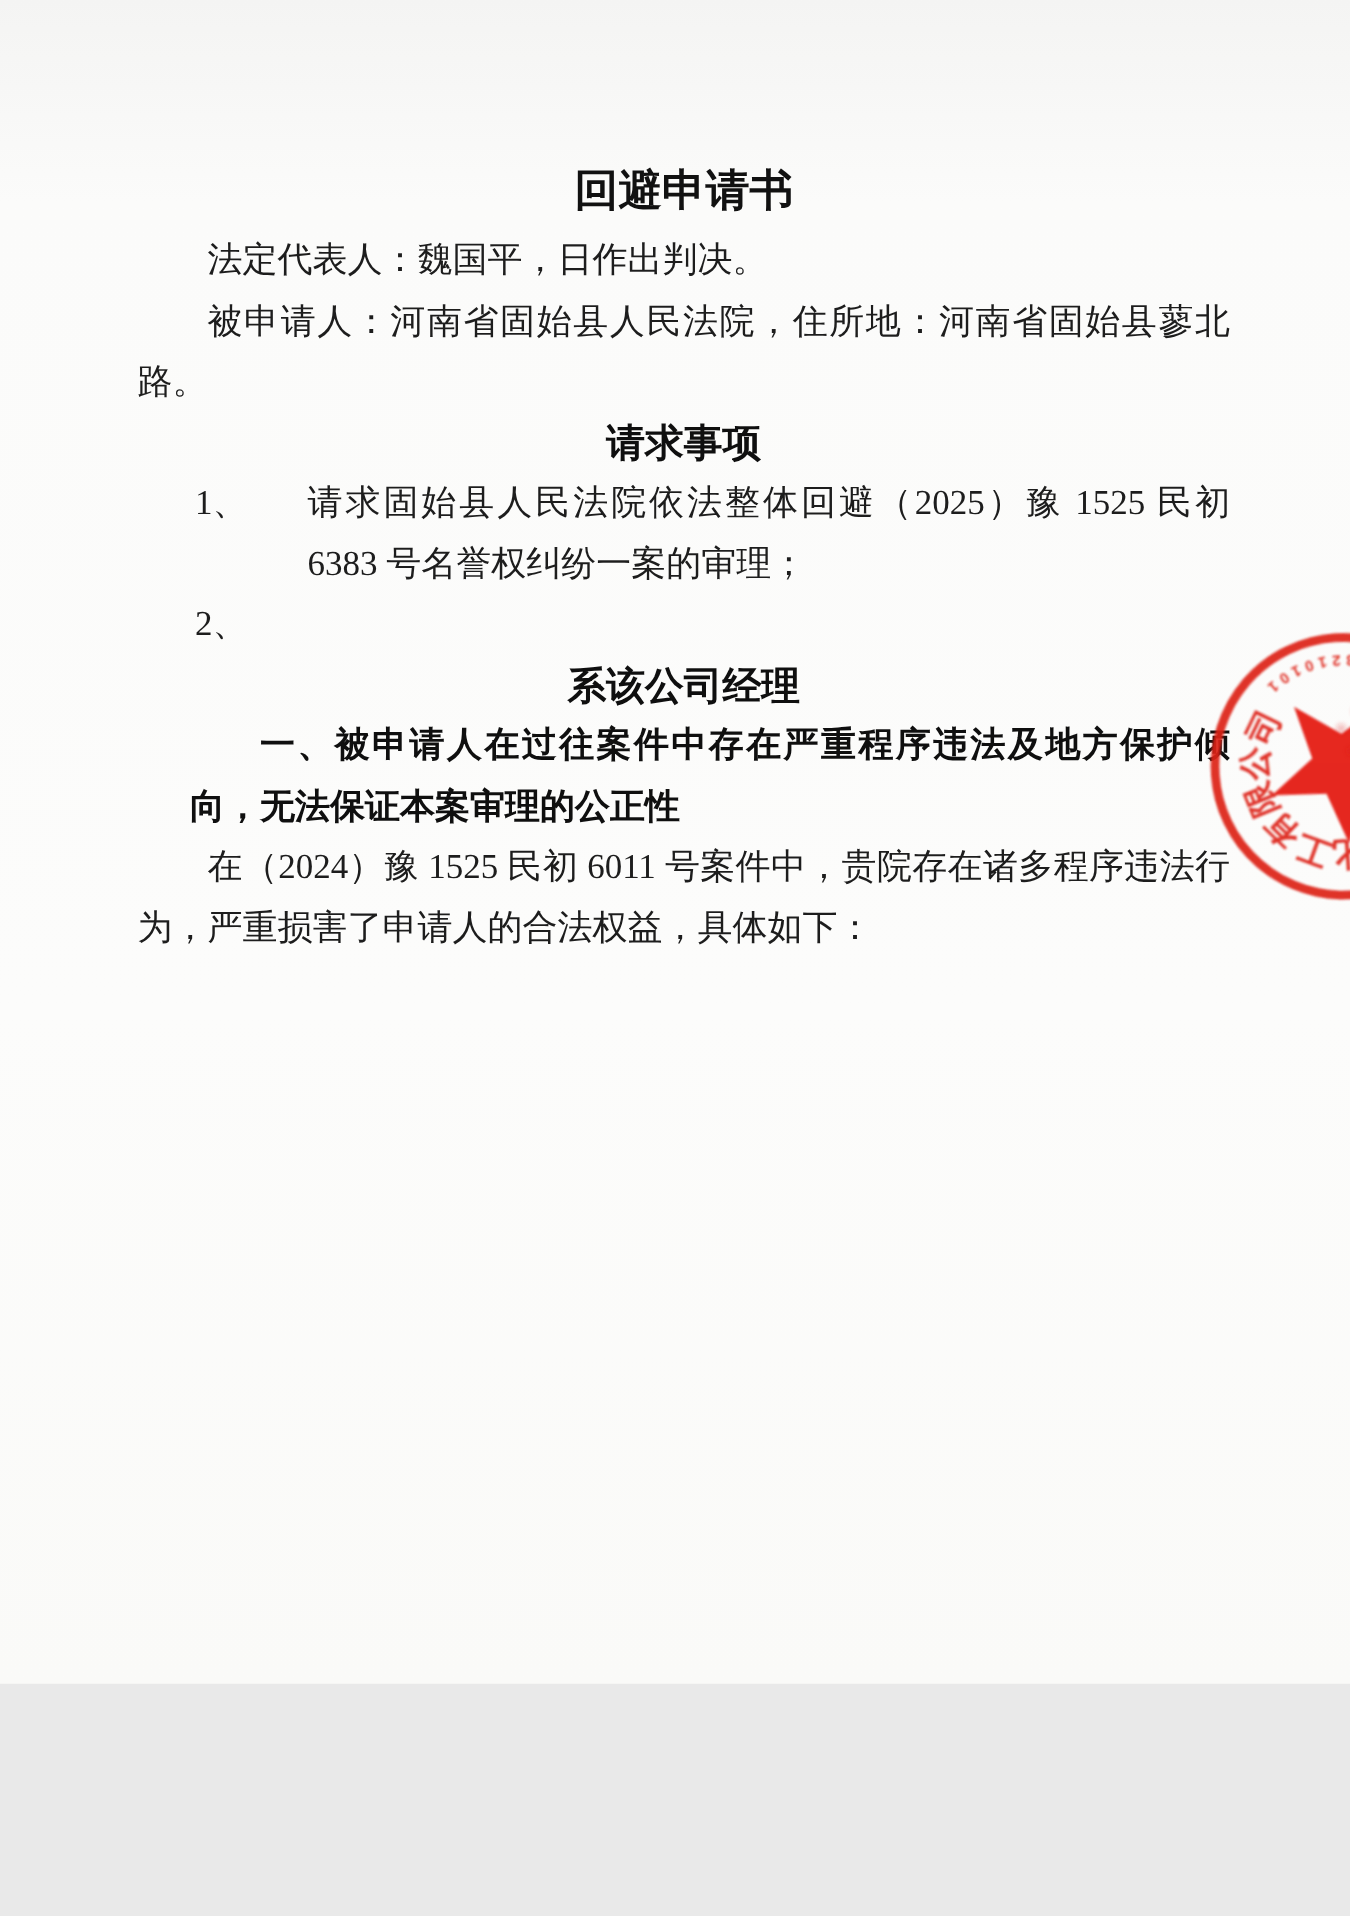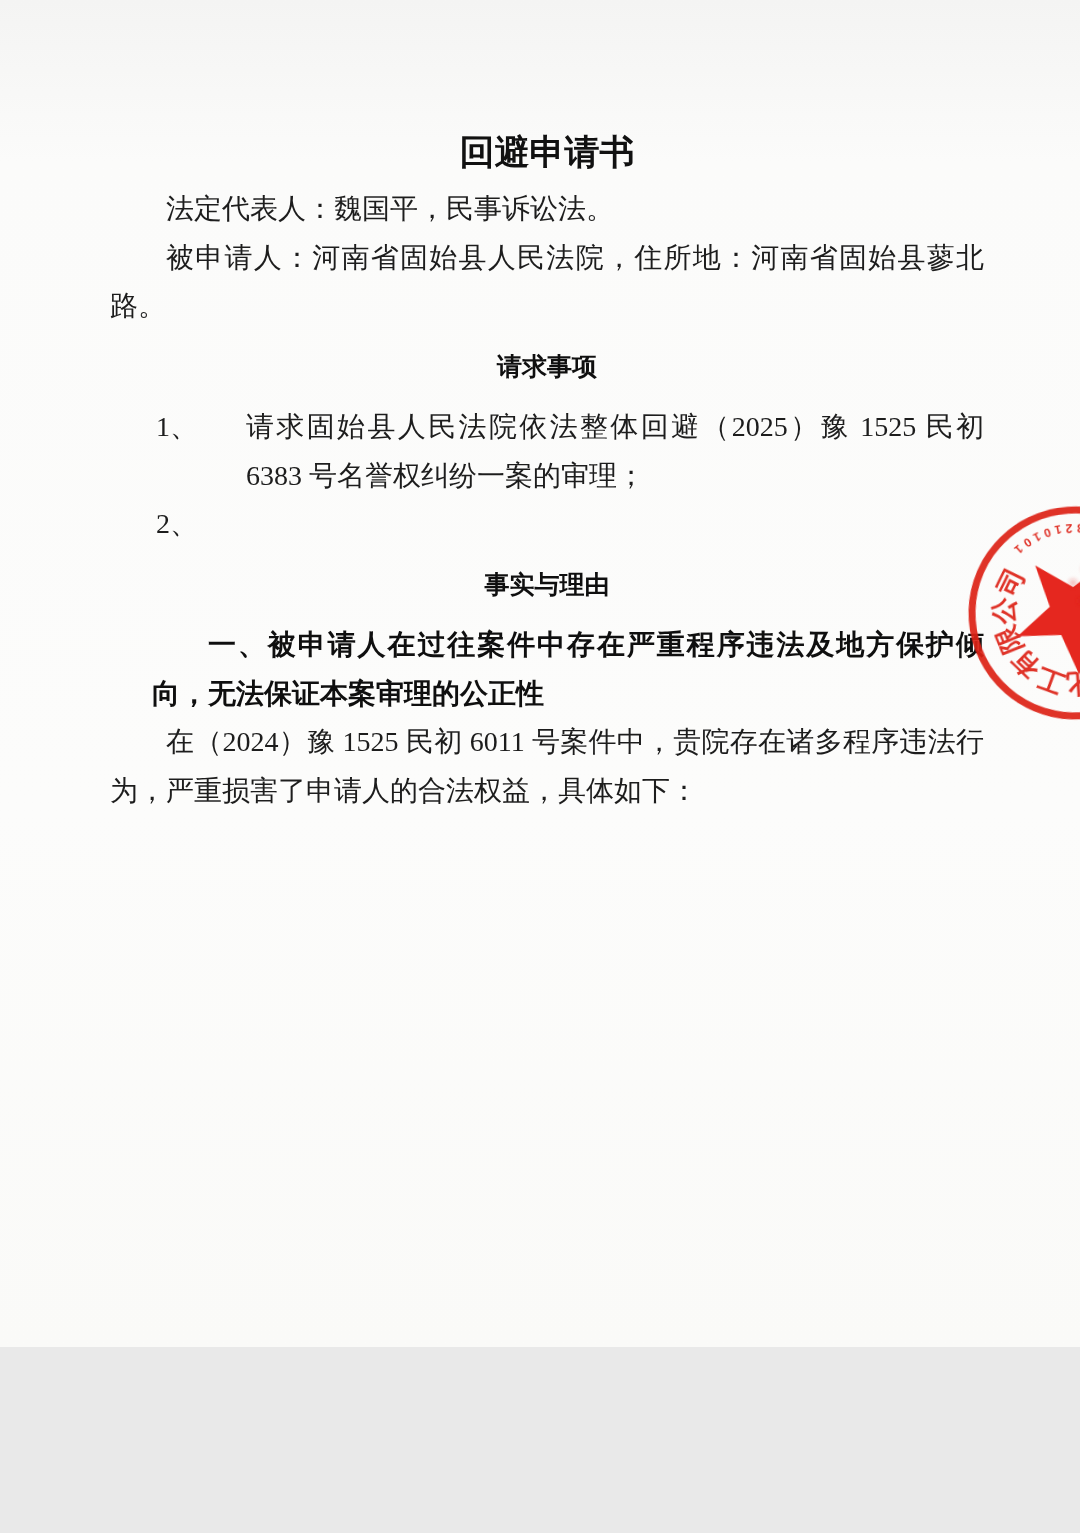--- a/index.html
+++ b/index.html
@@ -27,25 +27,25 @@
     font-size:35px;
     font-weight:bold;
     text-align:center;
     color:#111;
     margin:131px 0 10px 0;
     line-height:44px;
   }
   .para{margin:0;text-indent:2em;}
   .para.bold{font-weight:bold;color:#0f0f0f;margin-left:42px;}
   .sec-heading{
-    font-size:25px;
+    font-size:31px;
     font-weight:bold;
     color:#0f0f0f;
     text-align:center;
-    margin:12px;
+    margin:0;
     line-height:48.5px;
   }
   .num-item{display:flex;margin:0;}
   .num-marker{flex:none;width:136px;padding-left:46px;box-sizing:border-box;}
   .num-text{flex:1;}
   .page-number{
     position:absolute;
     top:1424px;left:0;right:0;
     text-align:center;
     font-size:24px;
@@ -64,31 +64,31 @@
   }
 </style>
 </head>
 <body>
 
 <div class="page">
 
   <div class="content">
     <h1 class="doc-title">回避申请书</h1>
     <div>
-        <p class="para">法定代表人：魏国平，民事诉讼法。</p>
+        <p class="para">法定代表人：魏国平，日作出判决。</p>
         <p class="para">被申请人：河南省固始县人民法院，住所地：河南省固始县蓼北路。</p>
         <h2 class="sec-heading">请求事项</h2>
         <div class="num-item">
           <span class="num-marker">1、</span>
           <span class="num-text">请求固始县人民法院依法整体回避（2025）豫 1525 民初 6383 号名誉权纠纷一案的审理；</span>
         </div>
         <div class="num-item">
           <span class="num-marker">2、</span>
         </div>
-        <h2 class="sec-heading">事实与理由</h2>
+        <h2 class="sec-heading">系该公司经理</h2>
         <p class="para bold">一、被申请人在过往案件中存在严重程序违法及地方保护倾向，无法保证本案审理的公正性</p>
         <p class="para">在（2024）豫 1525 民初 6011 号案件中，贵院存在诸多程序违法行为，严重损害了申请人的合法权益，具体如下：</p>
       </div>
   </div>
 
   <svg class="seal" viewBox="-145 -145 290 290" xmlns="http://www.w3.org/2000/svg">
     <defs>
       <filter id="inkblur" x="-30%" y="-30%" width="160%" height="160%">
         <feGaussianBlur stdDeviation="0.7"></feGaussianBlur>
       </filter>

